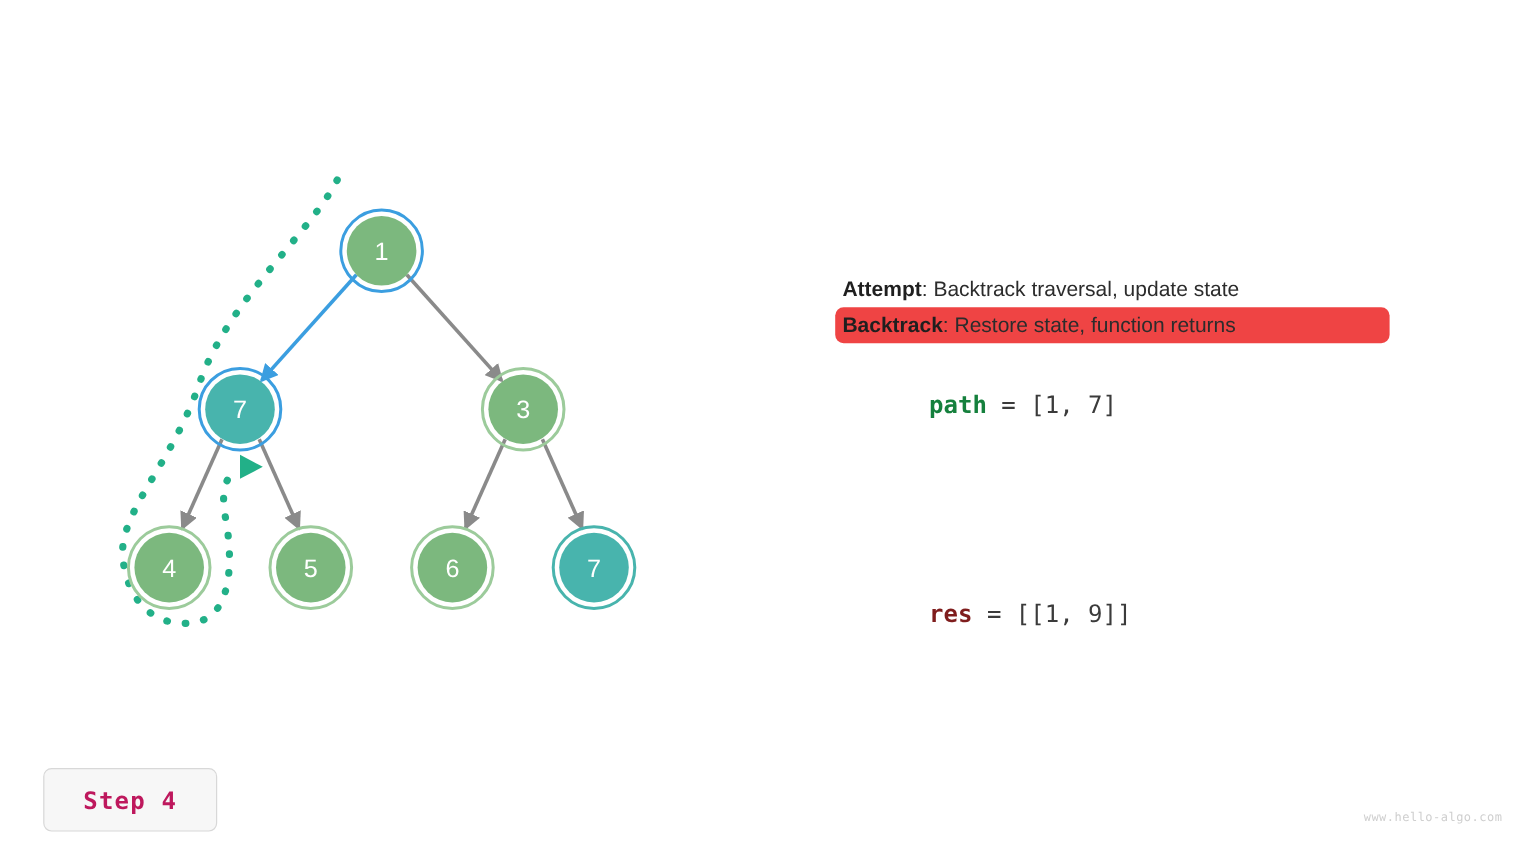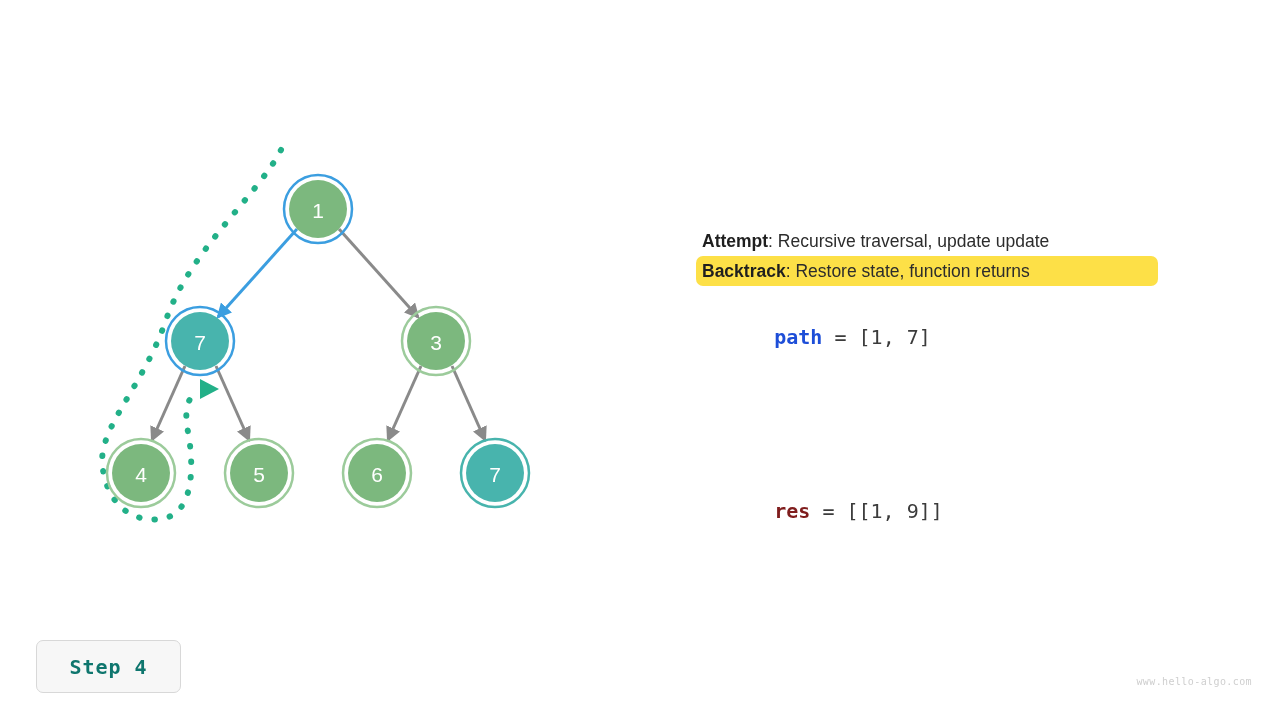--- a/index.html
+++ b/index.html
@@ -52,39 +52,39 @@
   }
   .info-row {
     height: 30px;
     display: flex;
     align-items: center;
     padding: 0 6px;
     margin-left: -6px;
     border-radius: 7px;
   }
   .info-row.highlighted {
-    background: #fde047;
+    background: #ef4444;
     width: 462px;
     box-sizing: border-box;
   }
   .info-row b {
     font-weight: bold;
     color: #1f1f1f;
   }
 
   .code-line {
     font-family: "DejaVu Sans Mono", "Liberation Mono", monospace;
     font-size: 20px;
     color: #3b3b3b;
     white-space: pre;
     line-height: 34px;
     letter-spacing: 0px;
   }
   .code-var-path {
-    color: #1d4ed8;
+    color: #15803d;
     font-weight: bold;
   }
   .code-var-res {
     color: #7f1d1d;
     font-weight: bold;
   }
   .code-gap { height: 72px; }
 
   
   #step-badge {
@@ -95,21 +95,21 @@
     height: 53px;
     border: 1px solid #d8d8d8;
     border-radius: 7px;
     background: #f7f7f7;
     display: flex;
     align-items: center;
     justify-content: center;
     font-family: "DejaVu Sans Mono", "Liberation Mono", monospace;
     font-size: 20px;
     font-weight: bold;
-    color: #0f766e;
+    color: #be185d;
     letter-spacing: 1px;
     box-sizing: border-box;
   }
 
   
   #watermark {
     position: absolute;
     right: 28px;
     top: 676px;
     font-family: "DejaVu Sans Mono", "Liberation Mono", monospace;
@@ -195,21 +195,21 @@
         <text class="node-label" x="495" y="474">7</text>
       </g>
 
     </g>
   </svg>
 
   <div id="info-panel">
 
     <div class="info-row">
       <span class="info-line">
-        <b>Attempt</b><span>: Recursive traversal, update update</span>
+        <b>Attempt</b><span>: Backtrack traversal, update state</span>
       </span>
     </div>
 
     <div class="info-row highlighted">
       <span class="info-line">
         <b>Backtrack</b><span>: Restore state, function returns</span>
       </span>
     </div>
 
     <div class="code-line">

